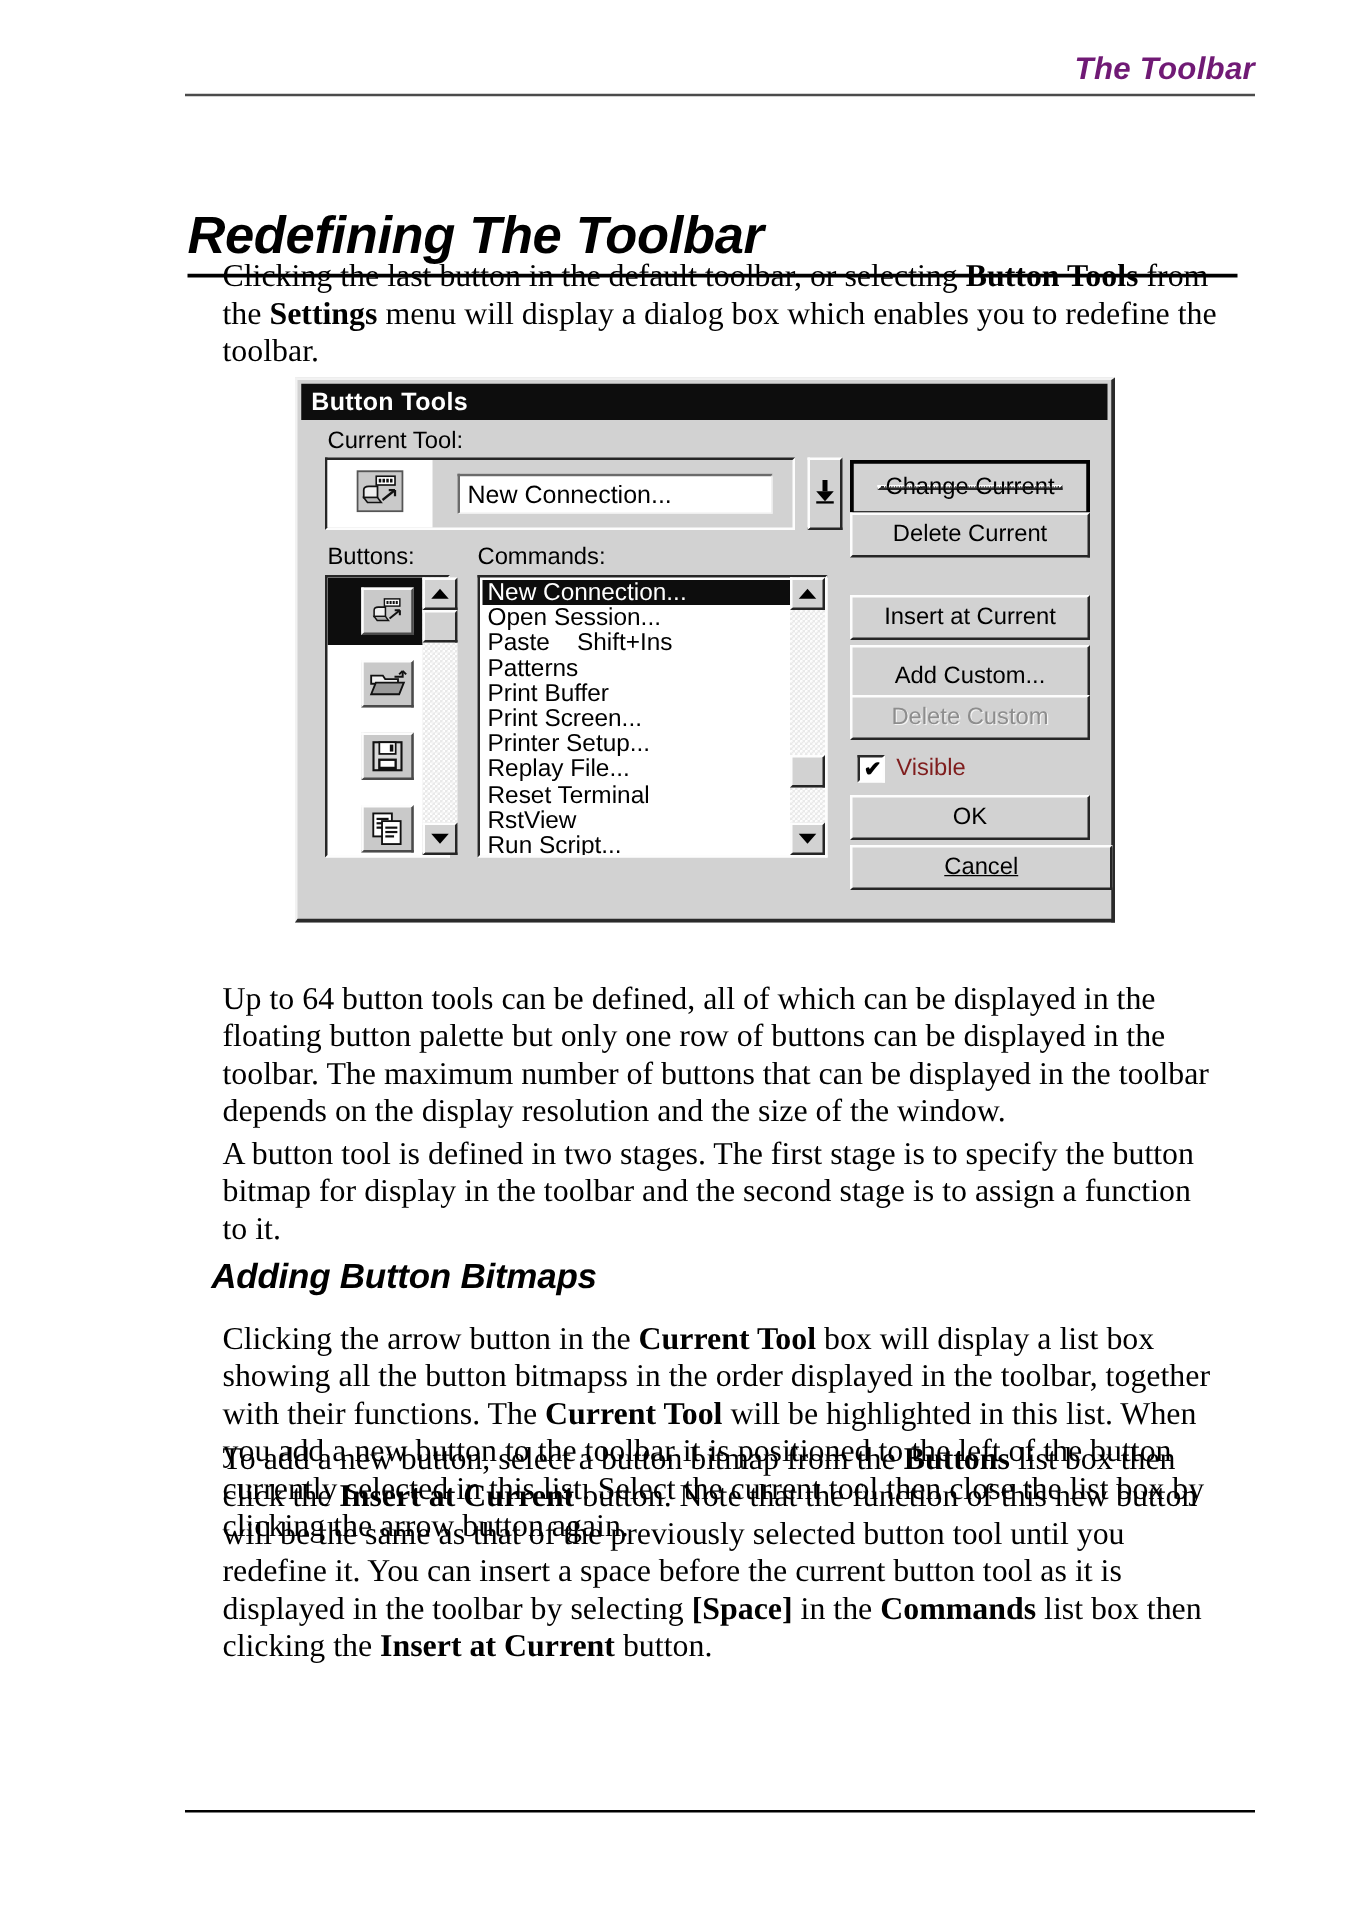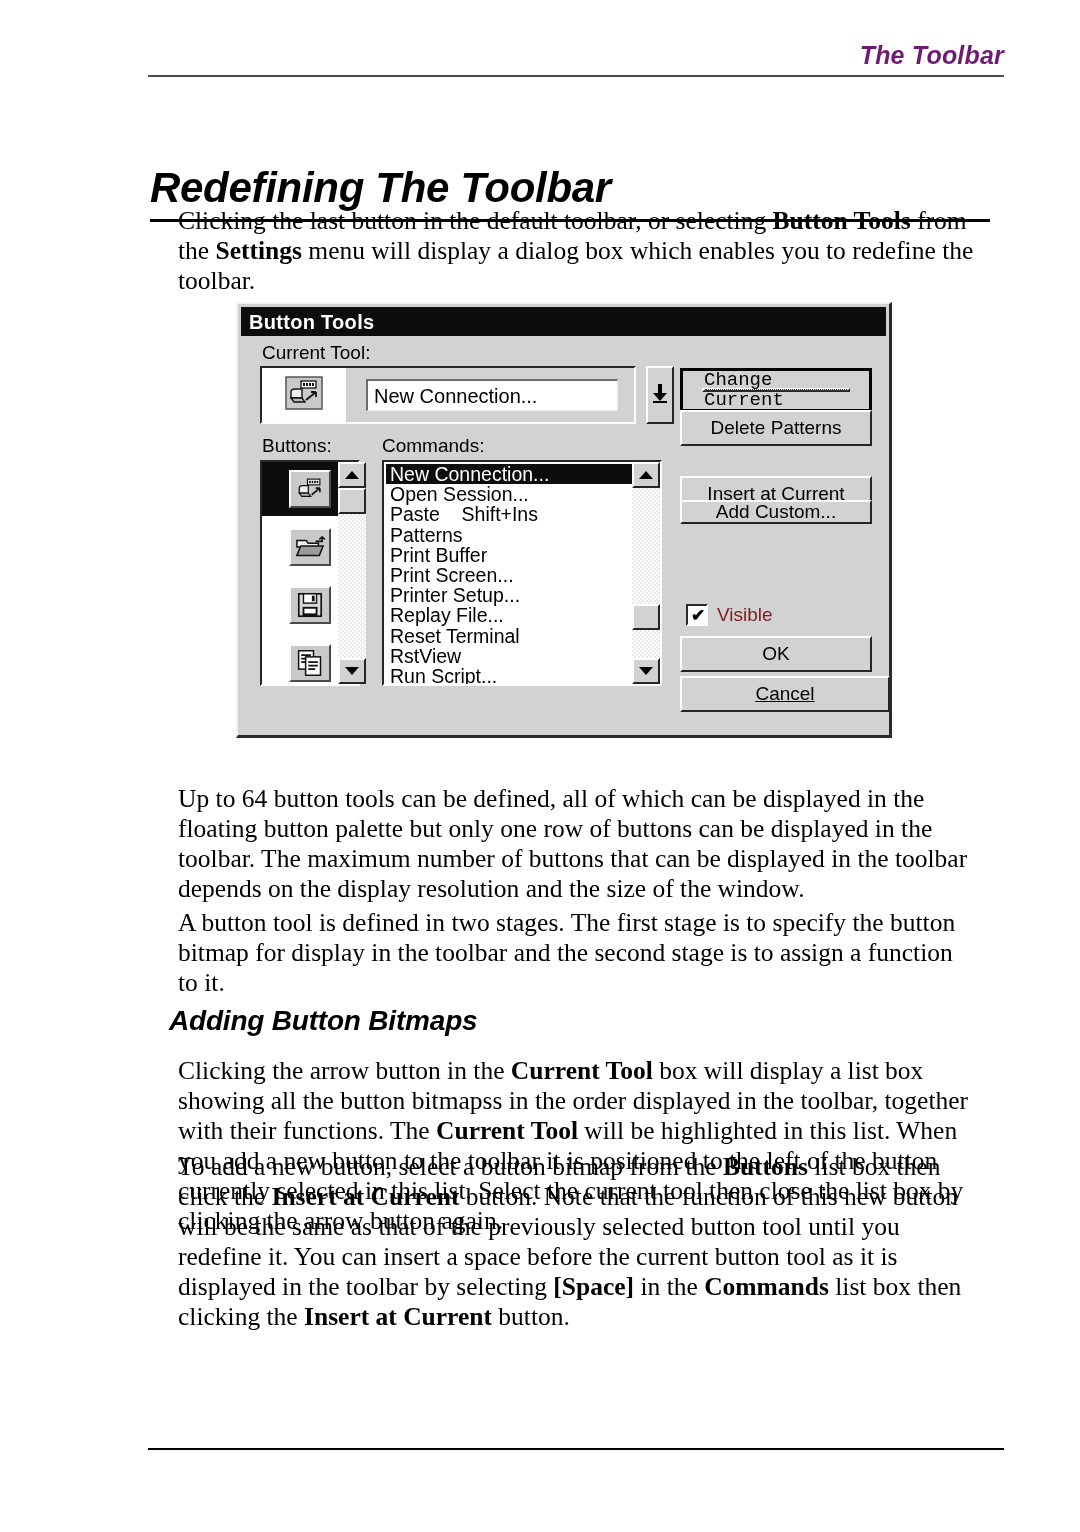--- a/index.html
+++ b/index.html
@@ -172,21 +172,20 @@
     justify-content: center;
     font-size: 19px;
     color: #000;
     line-height: 20px;
     cursor: default;
   }
   .btn.disabled { color: #8d8d8d; text-shadow: 1px 1px 0 #f3f3f3; }
   .btn.default-btn {
     border: 3px solid #000;
     padding: 19px;
-    font-family: Liberation Mono, monospace;
   }
   .btn.default-btn .inner {
     width: 100%;
     height: 100%;
     border: 2px solid #fdfdfd;
     border-right-color: #262626;
     border-bottom-color: #262626;
     box-sizing: border-box;
     display: flex;
     align-items: center;
@@ -503,31 +502,34 @@
     </div>
   </div>
 
   <div class="btn default-btn" style="left:442px; top:64px; width:192px; height:36px;">
     <div class="inner">
         <span>Change Current</span>
       </div>
   </div>
 
   <div class="btn" style="left:442px; top:106px; width:192px; height:36px;">
-    <span>Delete Patterns</span>
+    <span>Delete Current</span>
   </div>
 
   <div class="btn" style="left:442px; top:172px; width:192px; height:36px;">
     <span>Insert at Current</span>
   </div>
 
-  <div class="btn" style="left:442px; top:196px; width:192px; height:24px;text-align:center;">
+  <div class="btn" style="left:442px; top:212px; width:192px; height:49px;text-align:center;">
     <span>Add Custom...</span>
   </div>
 
+  <div class="btn disabled" style="left:442px; top:252px; width:192px; height:36px;">
+    <span>Delete Custom</span>
+  </div>
 
   <div id="visible-row">
     <div id="visible-checkbox">
       <span class="tick">✔</span>
     </div>
     <span id="visible-label">Visible</span>
   </div>
 
   <div class="btn" style="left:442px; top:332px; width:192px; height:36px;">
     <span>OK</span>

